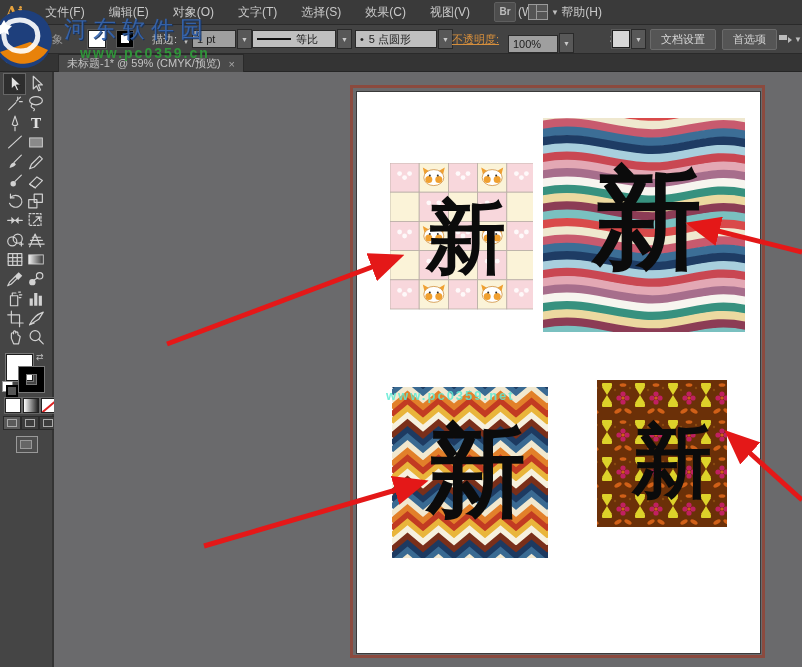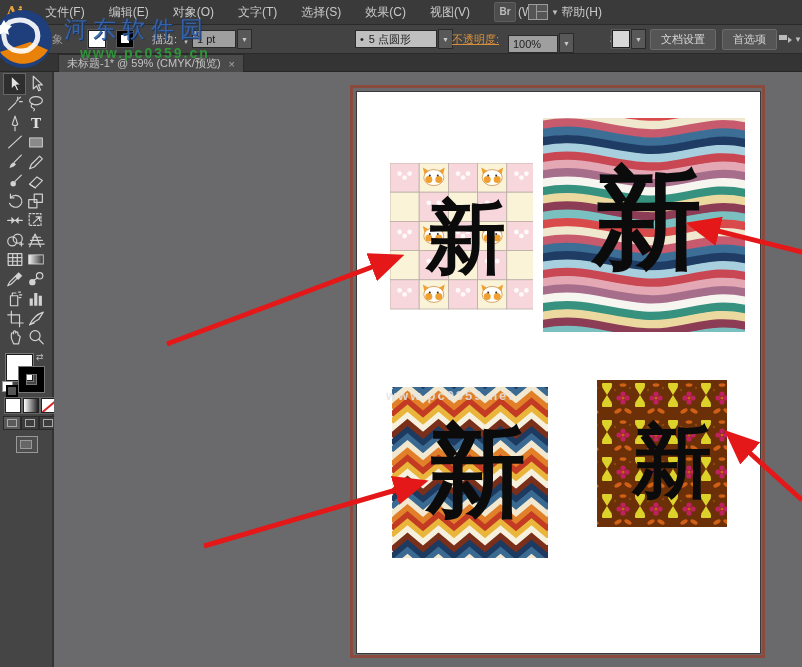--- a/index.html
+++ b/index.html
@@ -70,21 +70,21 @@
   .artboard{position:absolute;background:#fff;border:1px solid #3a3a3a;}
   .swatch{position:absolute;}
   .glyph{position:absolute;color:#0b0b0b;font-weight:900;line-height:1;
          font-family:"DejaVu Sans",sans-serif;transform:none;}
   #arrows{position:absolute;left:0;top:0;pointer-events:none;}
   
   .wm-logo{position:absolute;left:-10px;top:8px;width:66px;height:62px;}
   .wm-title{position:absolute;left:64px;top:14px;font-size:23px;font-weight:normal;color:#3565b0;
             letter-spacing:6px;text-shadow:1px 1px 0 #16325e;opacity:.92;}
   .wm-url{position:absolute;left:80px;top:45px;font-size:14px;font-weight:bold;color:#2f9e3a;letter-spacing:2px;opacity:.9;}
-  .wm-canvas{position:absolute;left:332px;top:316px;font-size:13px;font-weight:bold;color:#e5e5e5;
+  .wm-canvas{position:absolute;left:332px;top:316px;font-size:13px;font-weight:bold;color:#5eead4;
              letter-spacing:2px;opacity:.85;}
 </style>
 </head>
 <body>
 
 <div id="app">
 
   <div class="menubar">
     <span class="ai-logo">Ai</span>
     <nav id="menu-items" style="display:flex;">
@@ -115,20 +115,29 @@
     <div class="cb" style="left:117px;">
       <span class="swatch-box" id="stroke-swatch" style="background:#fff;border:4px solid #000;box-sizing:border-box;width:16px;height:16px;"></span>
     </div>
     <div class="cb" style="left:152px;">描边:</div>
     <div class="cb" style="left:180px;">
       <span class="stepper">
           <span>▲</span>
           <span>▼</span>
         </span>
       <span class="combo dark" style="width:34px;">1 pt</span>
+      <span class="combo-arrow">▼</span>
+    </div>
+    <div class="cb" style="left:252px;">
+      <span class="combo" style="width:74px;">
+        <svg width="34" height="4" style="margin-right:5px;">
+            <line x1="0" y1="2" x2="34" y2="2" stroke="#111" stroke-width="2"></line>
+          </svg>
+        <span>等比</span>
+      </span>
       <span class="combo-arrow">▼</span>
     </div>
     <div class="cb" style="left:355px;">
       <span class="combo" style="width:72px;">
         <span style="margin-right:5px;">•</span>
         <span>5 点圆形</span>
       </span>
       <span class="combo-arrow">▼</span>
     </div>
     <div class="cb link-label" style="left:452px;">不透明度:</div>

